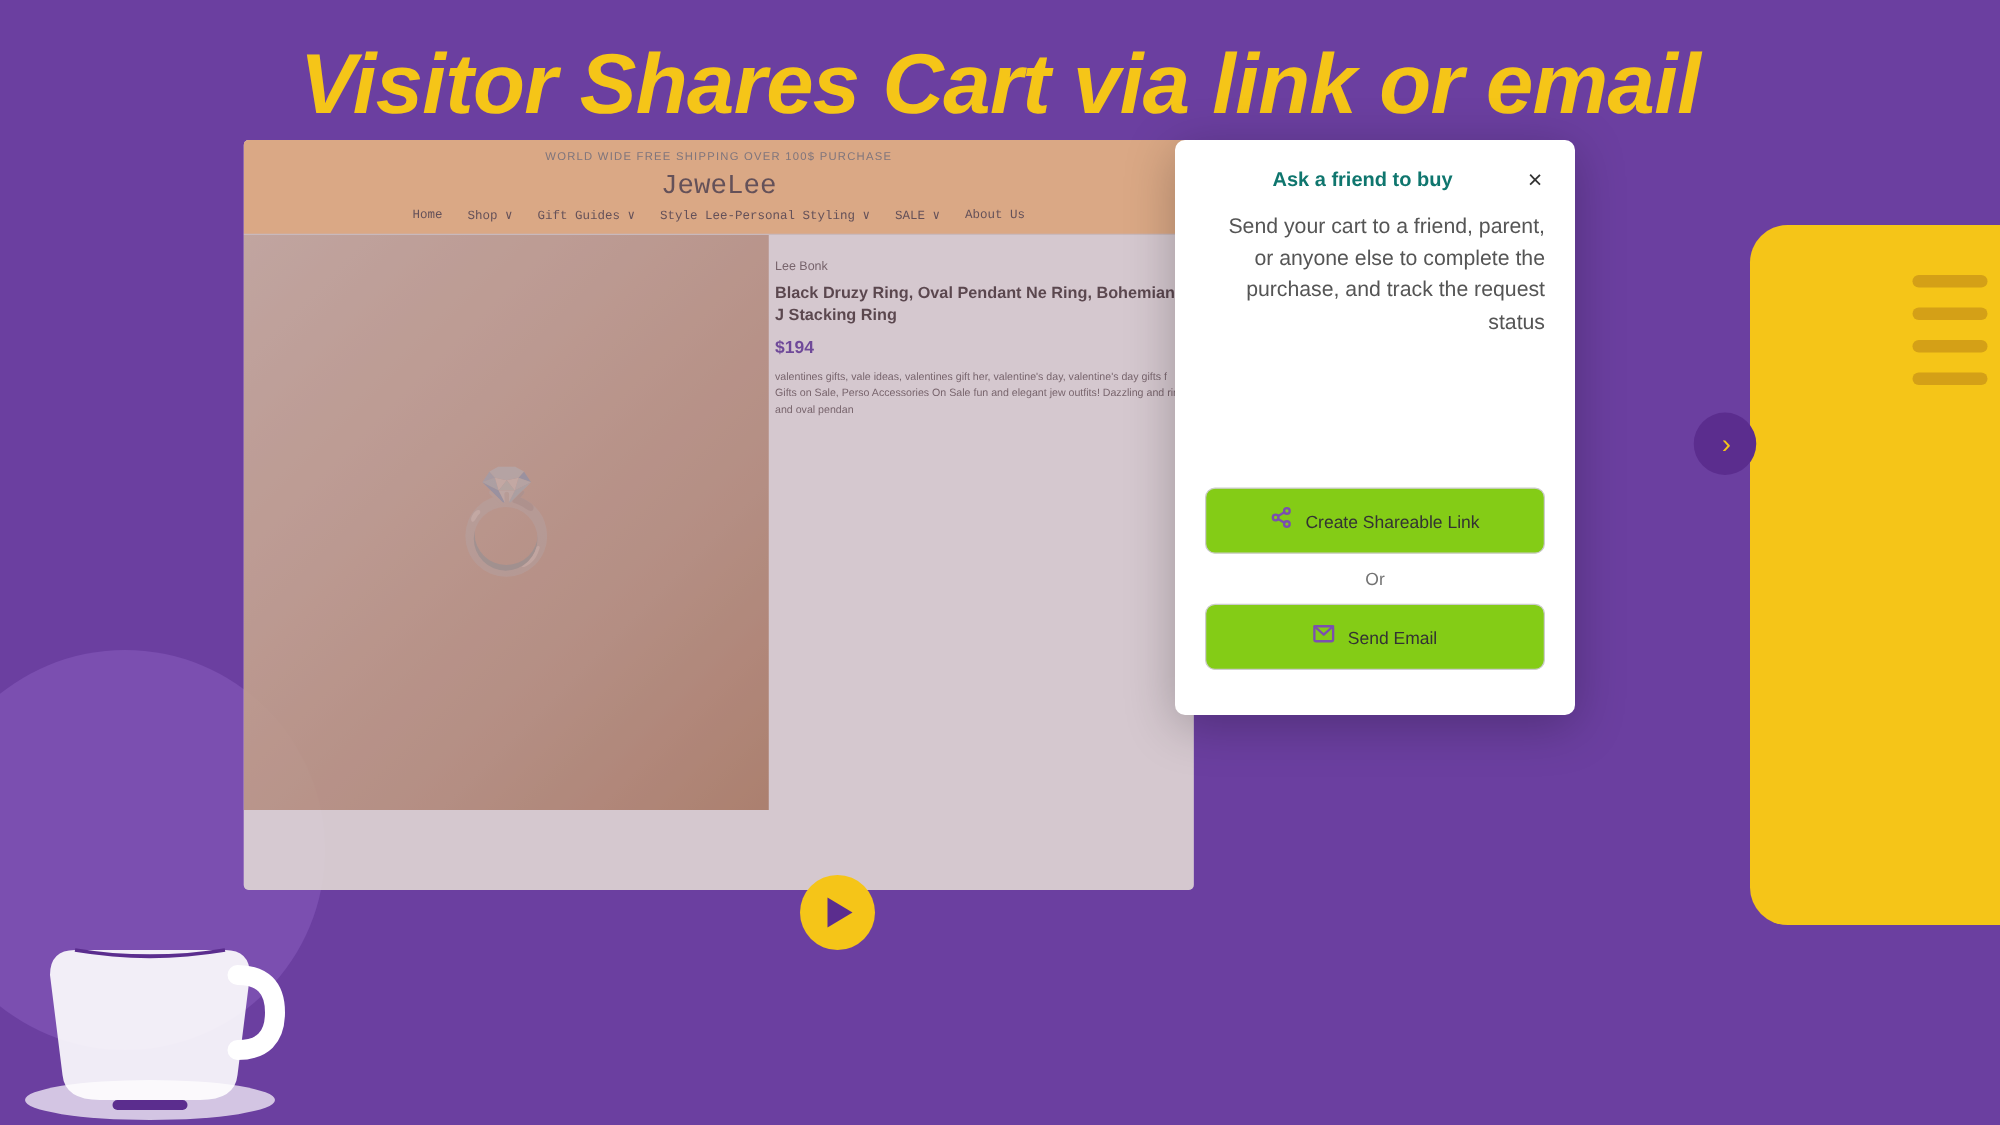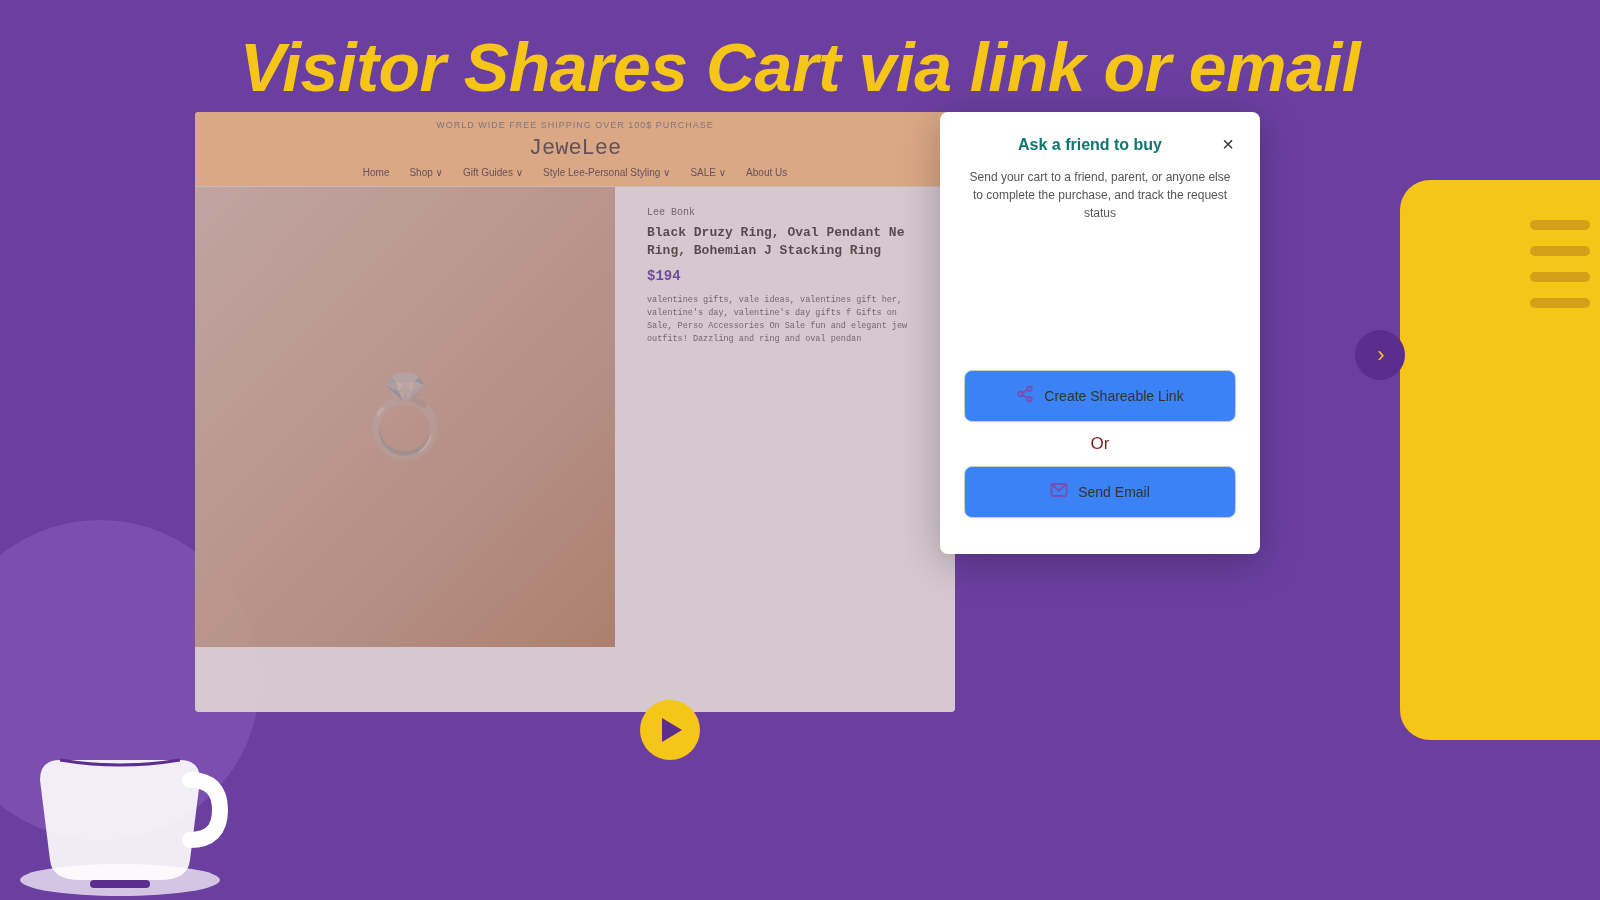--- a/index.html
+++ b/index.html
@@ -117,20 +117,21 @@
       font-family: Liberation Mono, monospace;
       margin-bottom: 6px;
     }
 
     .store-nav {
       display: flex;
       justify-content: center;
       gap: 20px;
       font-size: 10px;
       color: #3a2a2a;
+      font-family: Liberation Mono, monospace;
     }
 
     .store-nav span {
       cursor: pointer;
     }
 
     
     .product-area {
       display: flex;
       height: 460px;
@@ -149,23 +150,22 @@
       position: absolute;
       inset: 0;
       display: flex;
       align-items: center;
       justify-content: center;
       font-size: 80px;
       opacity: 0.3;
     }
 
     .product-details {
-      padding: 20px 32px;
+      padding: 20px 5px;
       flex: 1;
-      font-family: Liberation Mono, monospace;
     }
 
     .product-brand {
       font-size: 10px;
       color: #5a4a4a;
       margin-bottom: 6px;
     }
 
     .product-title {
       font-size: 13px;
@@ -223,57 +223,56 @@
       display: flex;
       align-items: center;
       justify-content: center;
       font-size: 20px;
       color: #333;
       margin-top: -4px;
       margin-right: -4px;
     }
 
     .modal-description {
-      text-align: center;
-      font-size: 12px;
+      text-align: right;
+      font-size: 17px;
       color: #555;
       line-height: 1.5;
-      margin-bottom: 28px;
     }
 
     
     .modal-spacer {
       height: 120px;
     }
 
     .modal-btn {
       width: 100%;
       padding: 14px;
       border-radius: 8px;
       border: 1.5px solid #ccc;
-      background: #3b82f6;
+      background: #84cc16;
       cursor: pointer;
       display: flex;
       align-items: center;
       justify-content: center;
       gap: 10px;
       font-size: 14px;
       color: #333;
       margin-bottom: 12px;
     }
 
     .modal-btn-icon {
       color: #7B4FB0;
       font-size: 16px;
     }
 
     .modal-or {
       text-align: center;
-      color: #7f1d1d;
-      font-size: 17px;
+      color: #737373;
+      font-size: 14px;
       margin-bottom: 12px;
     }
 
     
     .shape-blob-left {
       position: absolute;
       bottom: 0;
       left: 0;
       width: 280px;
       height: 220px;

